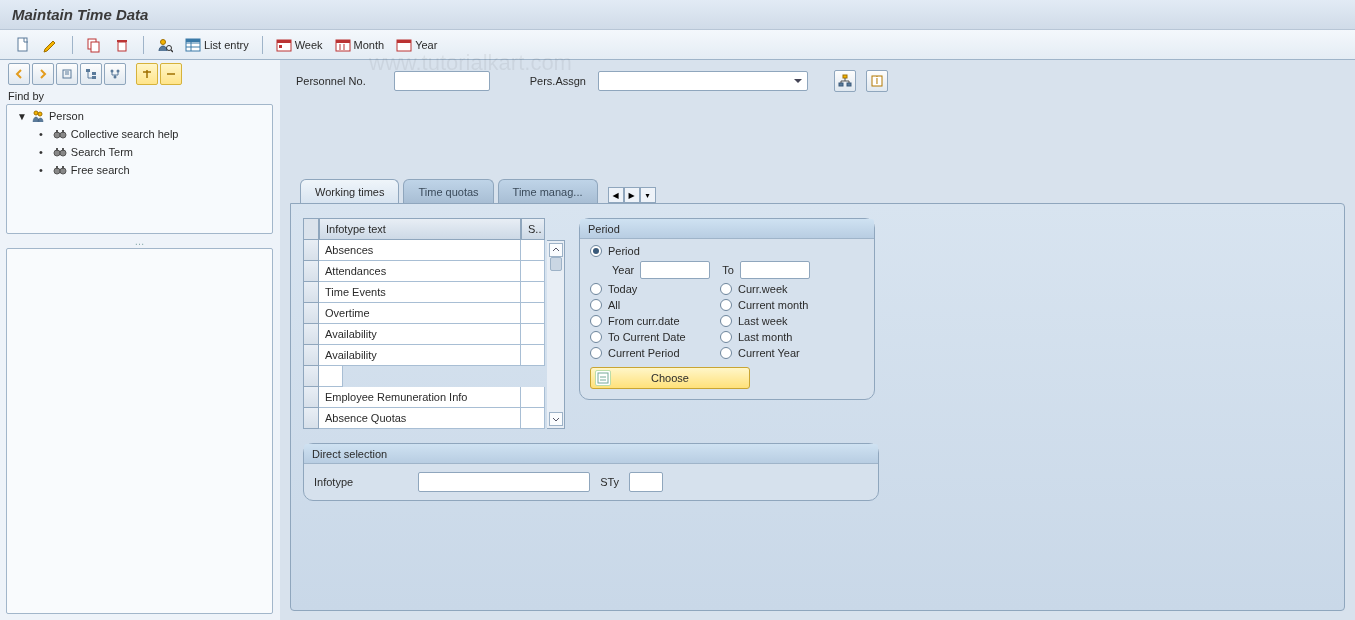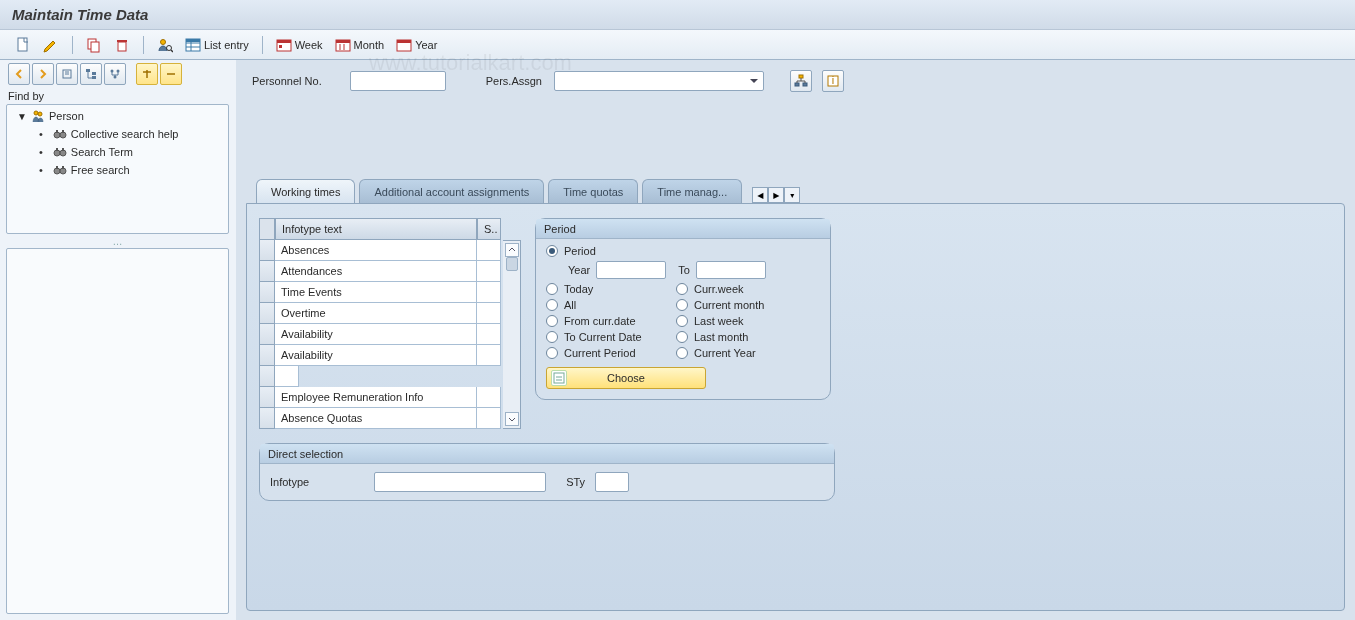--- a/index.html
+++ b/index.html
@@ -13,21 +13,21 @@
 .toolbar { height: 30px; background: linear-gradient(to bottom, #f4f8fc, #e4ecf4); display: flex; align-items: center; padding-left: 10px; gap: 2px; border-bottom: 1px solid #9fb4c9; }
 .tb-sep { width: 1px; height: 18px; background: #9fb4c9; margin: 0 6px; }
 .tb-btn { height: 22px; display: inline-flex; align-items: center; justify-content: center; padding: 0 4px; border: 1px solid transparent; border-radius: 2px; cursor: pointer; gap: 3px; }
 .tb-btn svg { width: 16px; height: 16px; }
 .tb-label { font-size: 11px; }
 
 
 .main { display: flex; height: calc(620px - 60px); }
 
 
-.left-panel { width: 236px; background: #eef3f9; border-right: 1px solid transparent; display: flex; flex-direction: column; }
+.left-panel { width: 280px; background: #eef3f9; border-right: 1px solid transparent; display: flex; flex-direction: column; }
 .left-toolbar { height: 28px; display: flex; align-items: center; padding: 4px 8px; gap: 2px; }
 .nav-btn { width: 22px; height: 22px; display: inline-flex; align-items: center; justify-content: center; border: 1px solid #8fa6bd; border-radius: 2px; background: linear-gradient(to bottom,#fdfdfd,#e0e8f0); cursor: pointer; }
 .nav-btn.yellow { background: linear-gradient(to bottom,#fff6c8,#ffe48a); border-color: #d6b23b; }
 .nav-btn svg { width: 12px; height: 12px; }
 
 .find-by { padding: 2px 8px; font-size: 11px; color: #2a2a2a; }
 .tree { padding: 2px 4px 6px 10px; background: #f7fafd; border: 1px solid #a2b6ca; margin: 0 6px; border-radius: 2px; min-height: 130px; }
 .tree-node { display: flex; align-items: center; height: 18px; gap: 4px; cursor: pointer; }
 .tree-children { padding-left: 22px; }
 .tree-children .tree-node::before { content: "•"; margin-right: 6px; font-size: 11px; color: #333; }
@@ -303,23 +303,20 @@
           </svg>
         </span>
     </div>
 
     <div class="tabstrip-wrap">
       <div class="tabs-row">
         <div class="tab active">
             <span>Working times</span>
           </div>
         <div class="tab">
-            <span>Additional account assignments</span>
-          </div>
-        <div class="tab">
             <span>Time quotas</span>
           </div>
         <div class="tab trunc">
             <span>Time manag...</span>
           </div>
         <div class="tabstrip-nav">
           <button>◀</button>
           <button>▶</button>
           <button>▾</button>
         </div>
@@ -468,20 +465,20 @@
                 </div>
               </div>
           </div>
         </div>
 
         <div class="groupbox direct-sel">
           <div class="groupbox-title">Direct selection</div>
           <div class="direct-body">
             <span class="lbl">Infotype</span>
             <input style="width: 172px; margin-left: 55px;" value="">
-            <span class="lbl" style="margin-left:10px">STy</span>
+            <span class="lbl" style="">STy</span>
             <input style="width: 34px;" value="">
           </div>
         </div>
       </div>
     </div>
   </div>
 </div>
 
 </body></html>

